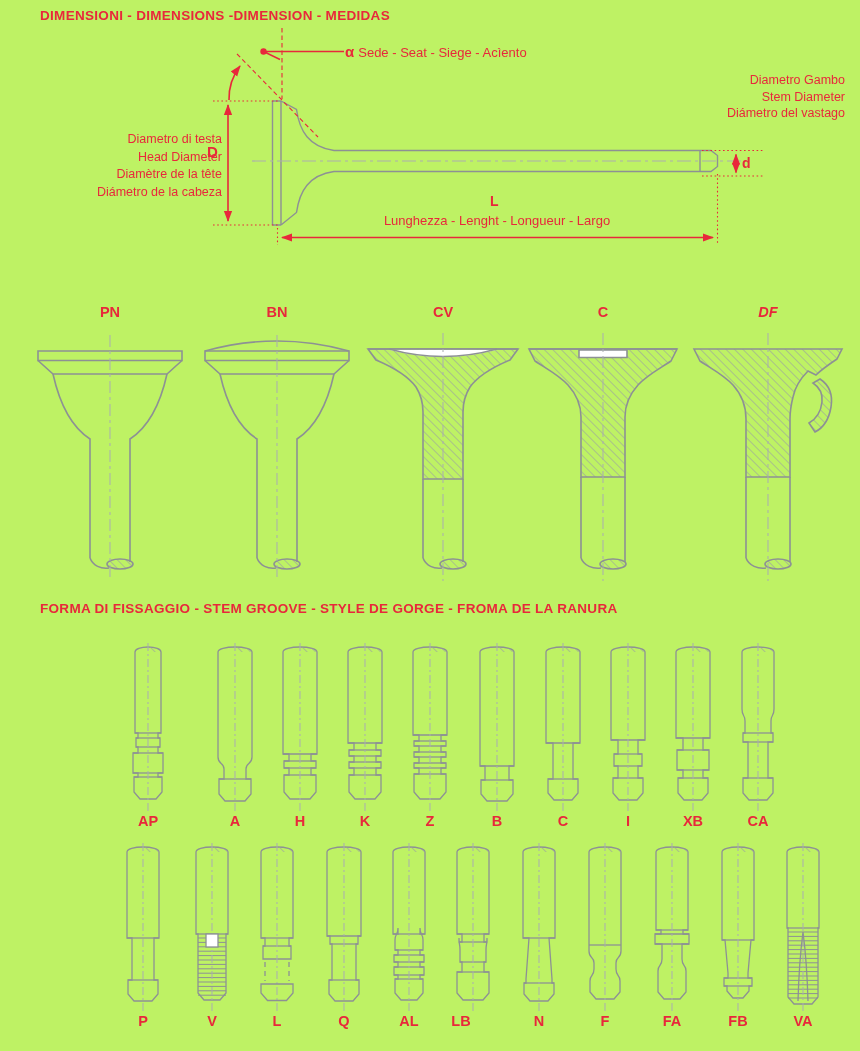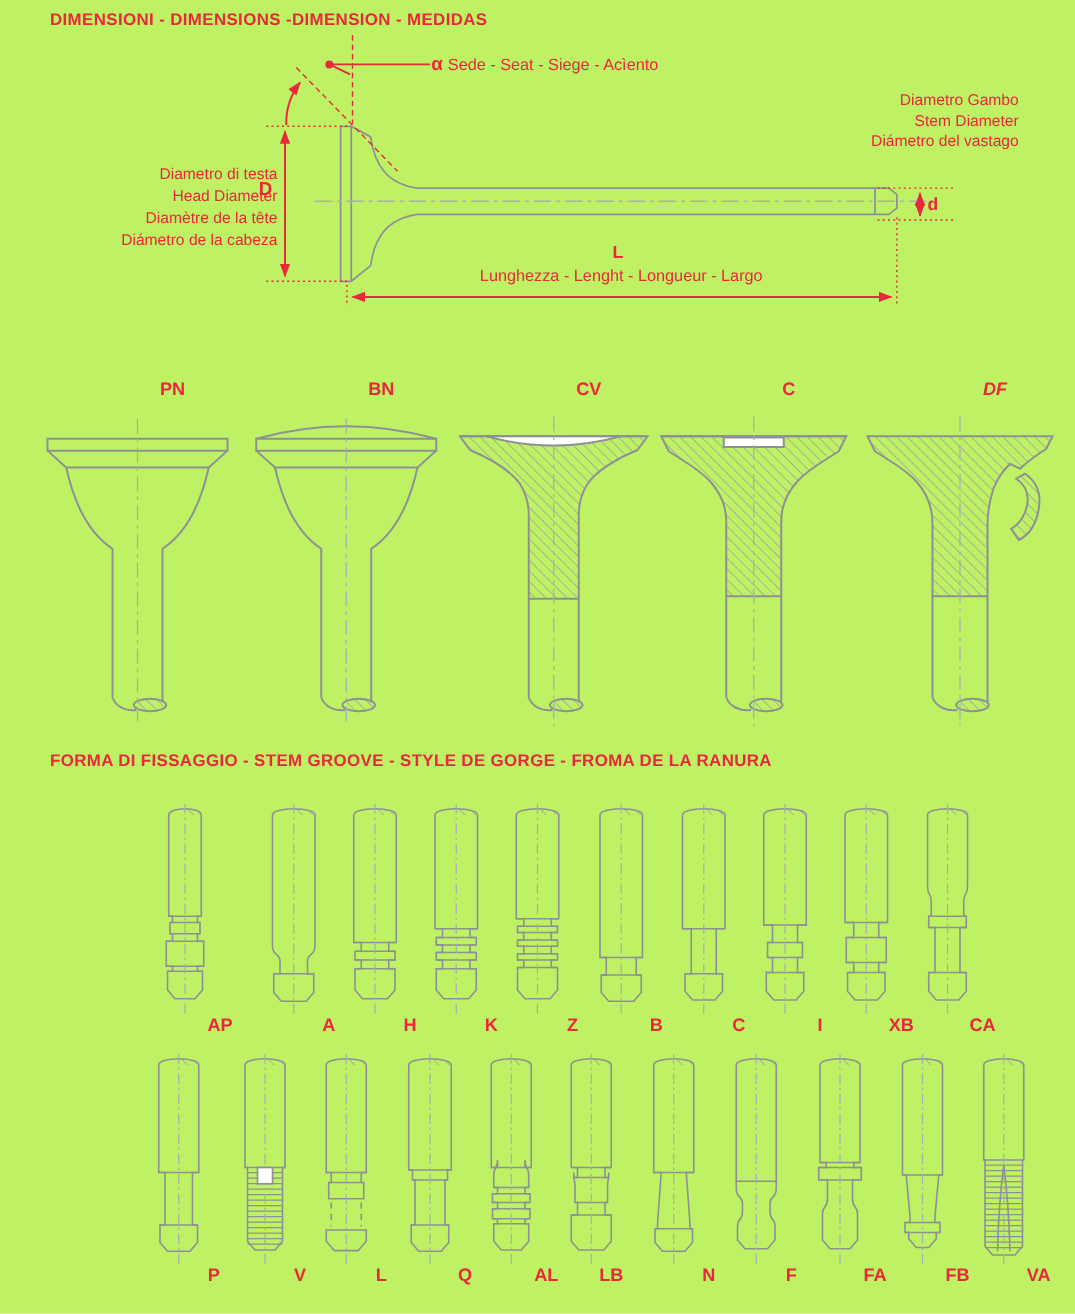--- a/index.html
+++ b/index.html
@@ -2,21 +2,21 @@
 <html><head>
 <meta charset="utf-8">
 <style>
   html,body{margin:0;padding:0;background:#fff;}
   #page{position:relative;width:860px;height:1051px;background:#bef264;overflow:hidden;
         font-family:"Liberation Sans",sans-serif;}
   .heading{position:absolute;font-size:13.5px;font-weight:700;letter-spacing:.3px;color:#e8283b;white-space:nowrap;}
   .lblk{position:absolute;color:#e8283b;font-size:12.5px;font-weight:500;}
   .lblk div{white-space:nowrap;}
   .dimletter{position:absolute;color:#e8283b;font-weight:700;font-size:15px;}
-  .figlbl{position:absolute;color:#e8283b;font-weight:700;font-size:14.5px;transform:translateX(-50%);white-space:nowrap;margin-left:28px;}
+  .figlbl{position:absolute;color:#e8283b;font-weight:700;font-size:14.5px;transform:translateX(-50%);white-space:nowrap;}
   .alphaRow{position:absolute;white-space:nowrap;font-size:13px;color:#e8283b;}
   .alphaRow b{font-size:15px;margin-right:4px;}
   svg{position:absolute;}
   .s1{left:0;top:0;}
 </style>
 </head>
 <body>
 
 <svg width="0" height="0" style="position:absolute" aria-hidden="true">
   <defs>
@@ -54,21 +54,21 @@
       <path d="M282,237.5 H713" stroke-width="1.6" marker-start="url(#ar)" marker-end="url(#ar)"></path>
       <path d="M263.5,51.5 H344 M263.5,51.5 L280,59.5" stroke-width="1.4"></path>
       <circle cx="263.5" cy="51.5" r="3.2" fill="#e8283b" stroke="none"></circle>
     </g>
   </svg>
 
   <div class="alphaRow" style="left:345px;top:43px;">
     <b>α</b><span>Sede - Seat - Siege - Acìento</span>
   </div>
 
-  <div class="lblk" style="left:555px;top:72px;width:260px;text-align:right;line-height:16.5px;">
+  <div class="lblk" style="left:585px;top:72px;width:260px;text-align:right;line-height:16.5px;">
     <div>Diametro Gambo</div>
     <div>Stem Diameter</div>
     <div>Diámetro del vastago</div>
   </div>
 
   <div class="lblk" style="left:22px;top:131px;width:200px;text-align:right;line-height:17.5px;">
     <div>Diametro di testa</div>
     <div>Head Diameter</div>
     <div>Diamètre de la tête</div>
     <div>Diámetro de la cabeza</div>

